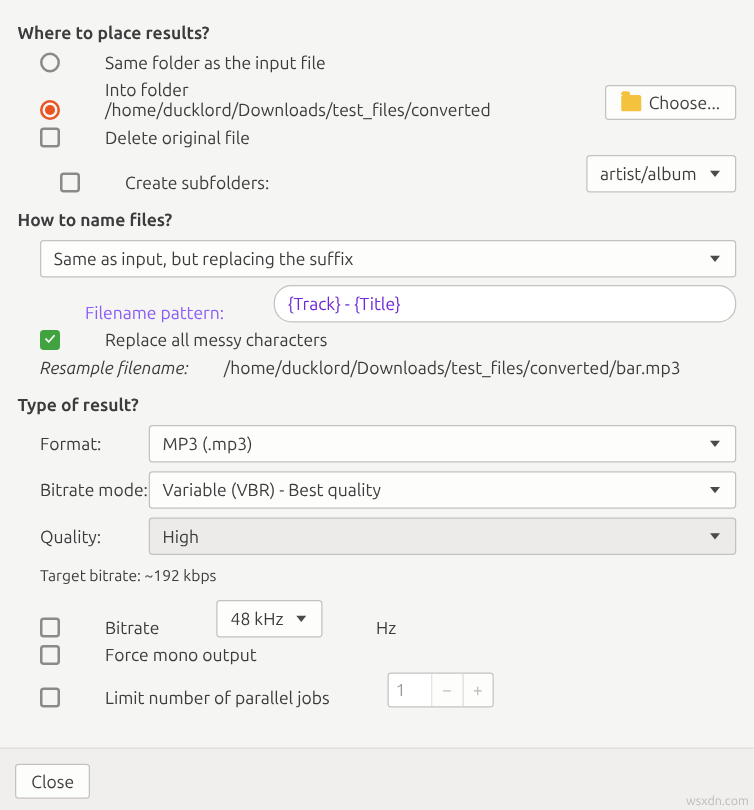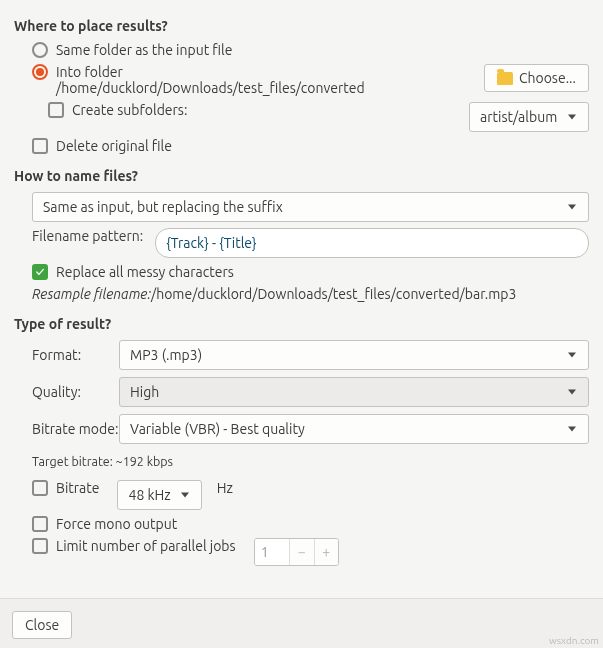--- a/index.html
+++ b/index.html
@@ -6,21 +6,21 @@
 body {
   margin: 0;
   font-family: "Ubuntu", "Segoe UI", sans-serif;
   font-size: 14px;
   color: #3c3c3c;
   background: #f5f5f4;
   width: 603px;
 }
 .content { padding: 12px 14px 6px 14px; }
 .section-title { font-weight: bold; margin: 6px 0 8px 0; }
-.row { display: flex; align-items: flex-start; margin: 6px 0; }
+.row { display: flex; align-items: flex-end; margin: 6px 0; gap: 28px; }
 .indent1 { padding-left: 18px; }
 .indent2 { padding-left: 34px; }
 .radio, .check {
   width: 16px; height: 16px;
   border-radius: 50%;
   border: 2px solid #8a8a88;
   margin-right: 8px;
   display: inline-flex; align-items: center; justify-content: center;
   flex-shrink: 0;
 }
@@ -66,27 +66,27 @@
 .select::after, .dropdown-arrow::after {
   content: "";
   position: absolute;
   right: 12px; top: 50%;
   transform: translateY(-50%);
   border-left: 4px solid transparent;
   border-right: 4px solid transparent;
   border-top: 5px solid #4a4a48;
 }
 .select.full { display: block; width: 100%; }
-.dimmed { color: #404040; }
+.dimmed { color: #8b5cf6; margin-left: 36px; }
 .input {
   background: #fff;
   border: 1px solid #c5c2bd;
   border-radius: 14px;
   padding: 6px 10px;
-  color: #0c4a6e;
+  color: #6d28d9;
 }
 .input.full { flex: 1; }
 .italic { font-style: italic; }
 .form-row { display: flex; align-items: center; margin: 7px 0; }
 .form-label { width: 105px; padding-left: 18px; }
 .form-control { flex: 1; }
 .small { font-size: 12.5px; }
 .stepper {
   display: inline-flex; align-items: stretch;
   border: 1px solid #c5c2bd; border-radius: 3px; overflow: hidden;
@@ -132,34 +132,34 @@
         <span>Into folder </span><span>/home/ducklord/Downloads/test_files/converted</span>
       </span>
     </div>
     <span class="spacer"></span>
     <div class="btn">
       <span class="folder-icon"></span>
       <span>Choose...</span>
     </div>
   </div>
 
+  <div class="row indent1">
+    <span class="check"></span>
+    <span>Delete original file</span>
+  </div>
+
   <div class="row indent2">
     <div class="row" style="margin:0">
       <span class="check"></span>
       <span>Create subfolders:</span>
     </div>
     <span class="spacer"></span>
     <div class="select" style="min-width:120px">
       <span>artist/album</span>
     </div>
-  </div>
-
-  <div class="row indent1">
-    <span class="check"></span>
-    <span>Delete original file</span>
   </div>
 
   <div class="section-title" style="margin-top:14px">How to name files?</div>
 
   <div class="indent1" style="margin:6px 0">
     <div class="select full">
       <span>Same as input, but replacing the suffix</span>
     </div>
   </div>
 
@@ -185,37 +185,37 @@
   <div class="form-row">
     <div class="form-label">Format:</div>
     <div class="form-control">
       <div class="select full">
         <span>MP3 (.mp3)</span>
       </div>
     </div>
   </div>
 
   <div class="form-row">
+    <div class="form-label">Bitrate mode:</div>
+    <div class="form-control">
+      <div class="select full">
+        <span>Variable (VBR) - Best quality</span>
+      </div>
+    </div>
+  </div>
+
+  <div class="form-row">
     <div class="form-label">Quality:</div>
     <div class="form-control">
       <div class="select full gray-select">
         <span>High</span>
       </div>
     </div>
   </div>
 
-  <div class="form-row">
-    <div class="form-label">Bitrate mode:</div>
-    <div class="form-control">
-      <div class="select full">
-        <span>Variable (VBR) - Best quality</span>
-      </div>
-    </div>
-  </div>
-
   <div class="small indent1" style="margin:10px 0 12px">Target bitrate: ~192 kbps</div>
 
   <div class="row indent1">
     <div class="row" style="margin:0">
       <span class="check"></span>
       <span>Bitrate</span>
     </div>
     <div class="select" style="margin-left:18px;min-width:70px">
       <span>48 kHz</span>
     </div>

